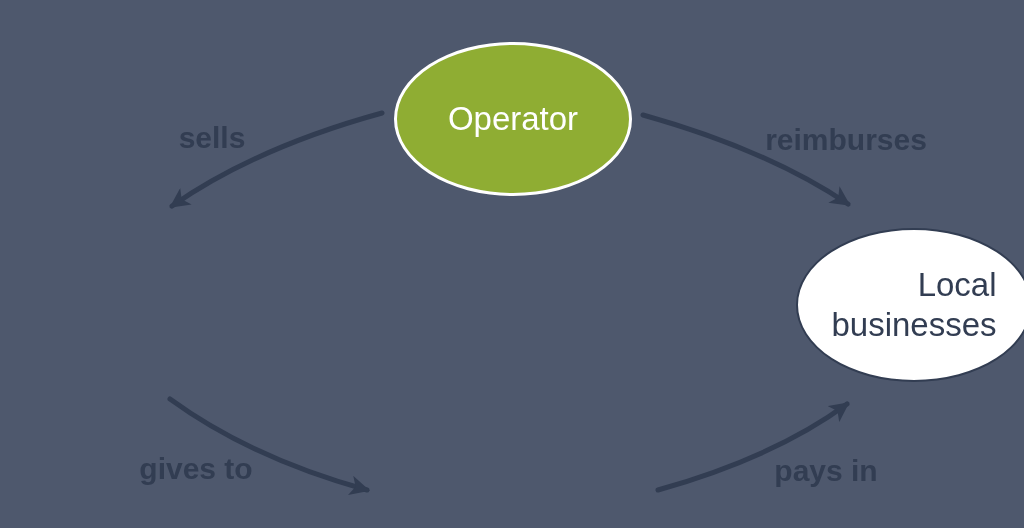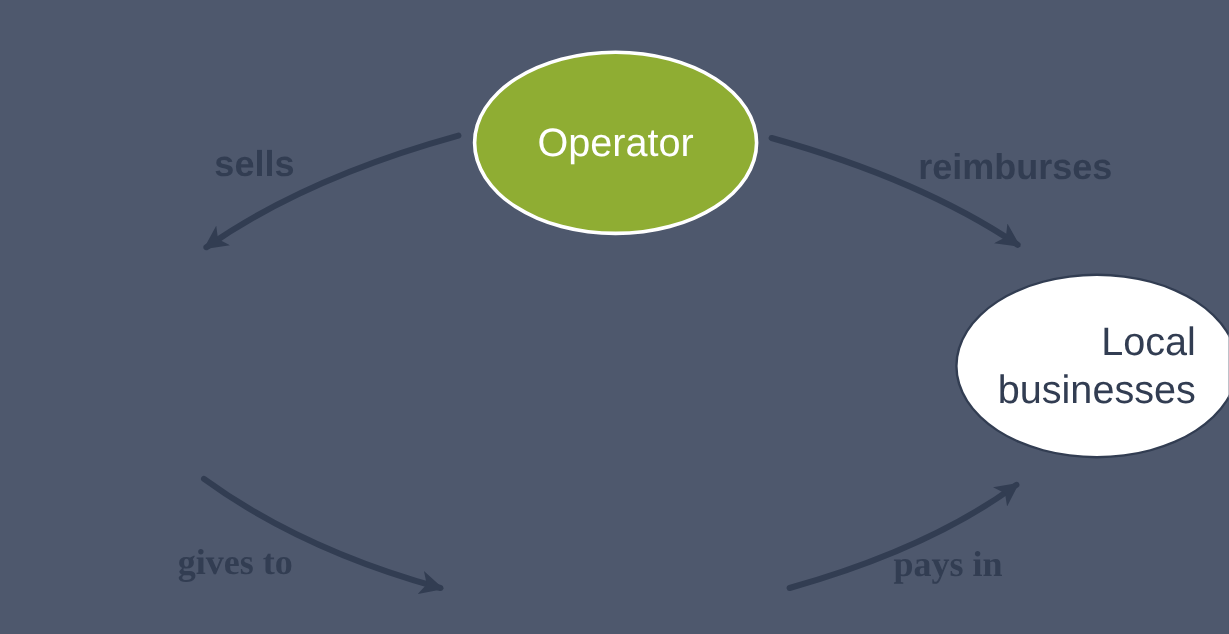--- a/index.html
+++ b/index.html
@@ -59,22 +59,22 @@
   .edge-label{
     position:absolute;
     transform:translate(-50%,-50%);
     font-size:30px;
     font-weight:bold;
     color:var(--label-text);
     white-space:nowrap;
   }
   .edge-label.sells{left:212px;top:98px;}
   .edge-label.reimburses{left:846px;top:100px;}
-  .edge-label.gives-to{left:196px;top:429px;font-family:Liberation Serif, serif;}
-  .edge-label.pays-in{left:790px;top:431px;font-family:Liberation Serif, serif;}
+  .edge-label.gives-to{left:196px;top:429px;}
+  .edge-label.pays-in{left:826px;top:431px;}
 </style>
 </head>
 <body>
 
 <div class="canvas">
 
   <svg class="arrows" viewBox="0 0 1024 528" aria-hidden="true">
     <defs>
       <marker id="arrowhead" viewBox="0 0 10 10" refX="8.5" refY="5" markerWidth="4" markerHeight="4" orient="auto-start-reverse">
         <path d="M0,0 L10,5 L0,10 L2.6,5 Z"></path>

